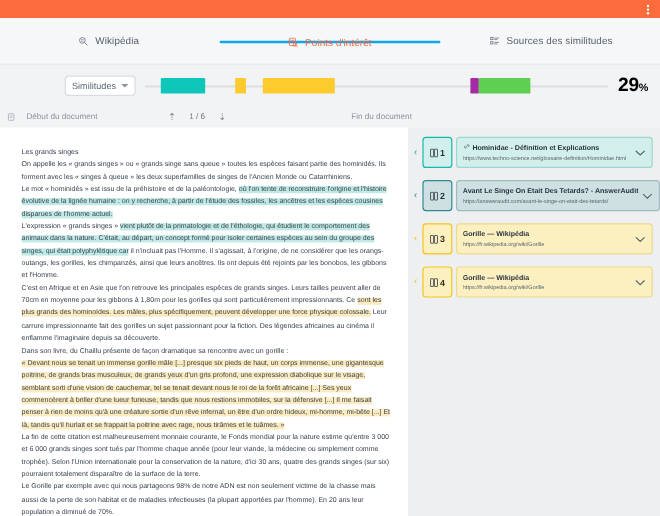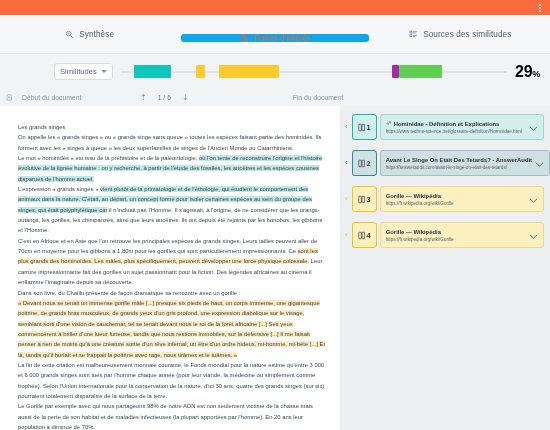--- a/index.html
+++ b/index.html
@@ -24,21 +24,21 @@
   .tabs {
     height: 39px; flex: 0 0 39px; background: #F6F7F8;
     display: flex; align-items: stretch; border-bottom: 1px solid #E3E6E8;
   }
   .tab {
     flex: 1 1 0; display: flex; align-items: center; justify-content: center;
     gap: 5px; font-size: 8.2px; color: #54606B; letter-spacing: .1px;
     cursor: pointer; position: relative; margin: 3px 0;
   }
   .tab.active {
-    background: #FCFCFD; border: 4px solid #0ea5e9; border-radius: 3px;
+    background: #FCFCFD; border: 1px solid #0ea5e9; border-radius: 3px;
     color: #F4663B; margin: 19px 2px;
   }
   .tab svg { display: block; }
 
   
   .simbar {
     flex: 0 0 35px; background: #F2F3F5; display: flex; align-items: center;
     padding: 0 10px; gap: 8px;
   }
   .sim-select {
@@ -141,21 +141,21 @@
   <div class="tabs">
     <div class="tab">
       <span>
         <svg width="9" height="9" viewBox="0 0 16 16">
             <circle cx="6.5" cy="6.5" r="4.2" fill="none" stroke="#6B7681" stroke-width="1.3"></circle>
             <line x1="9.6" y1="9.6" x2="14" y2="14" stroke="#6B7681" stroke-width="1.3"></line>
             <line x1="4.6" y1="5.4" x2="8.4" y2="5.4" stroke="#6B7681" stroke-width="0.9"></line>
             <line x1="4.6" y1="7.6" x2="8.4" y2="7.6" stroke="#6B7681" stroke-width="0.9"></line>
           </svg>
       </span>
-      <span>Synthèse</span>
+      <span>Wikipédia</span>
     </div>
     <div class="tab active">
       <span>
         <svg width="9" height="9" viewBox="0 0 16 16">
             <rect x="2" y="1.5" width="9" height="11" rx="1" fill="none" stroke="#F4663B" stroke-width="1.2"></rect>
             <line x1="4" y1="4.5" x2="9" y2="4.5" stroke="#F4663B" stroke-width="1"></line>
             <line x1="4" y1="6.8" x2="9" y2="6.8" stroke="#F4663B" stroke-width="1"></line>
             <circle cx="10.3" cy="10.6" r="2.6" fill="none" stroke="#F4663B" stroke-width="1.2"></circle>
             <line x1="12.2" y1="12.5" x2="14.3" y2="14.6" stroke="#F4663B" stroke-width="1.2"></line>
           </svg>

